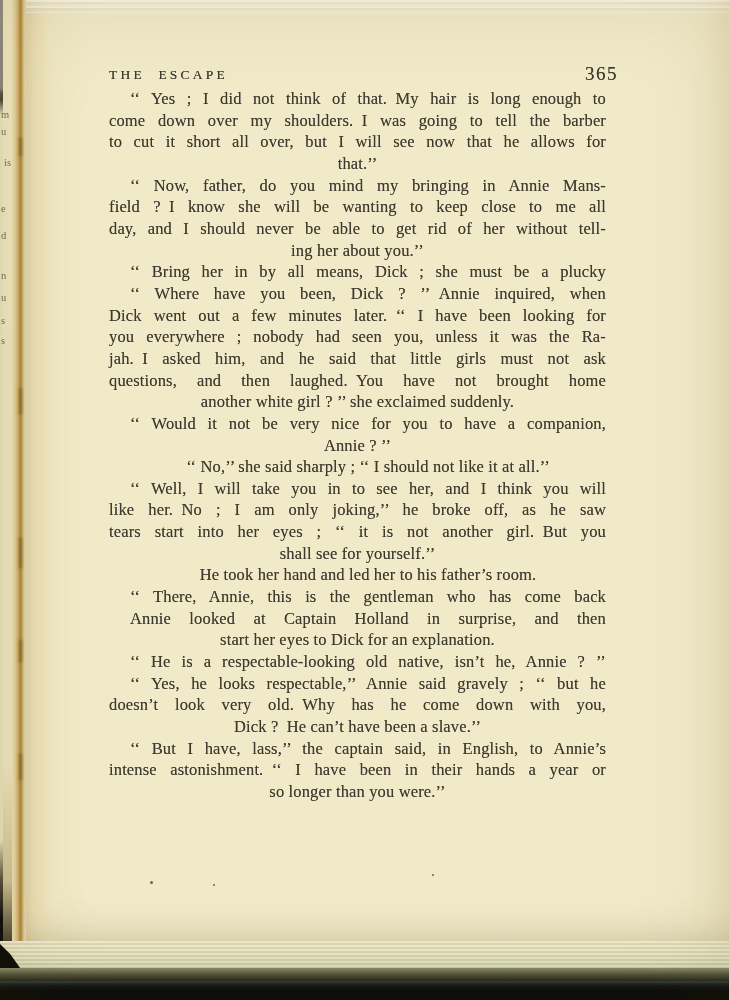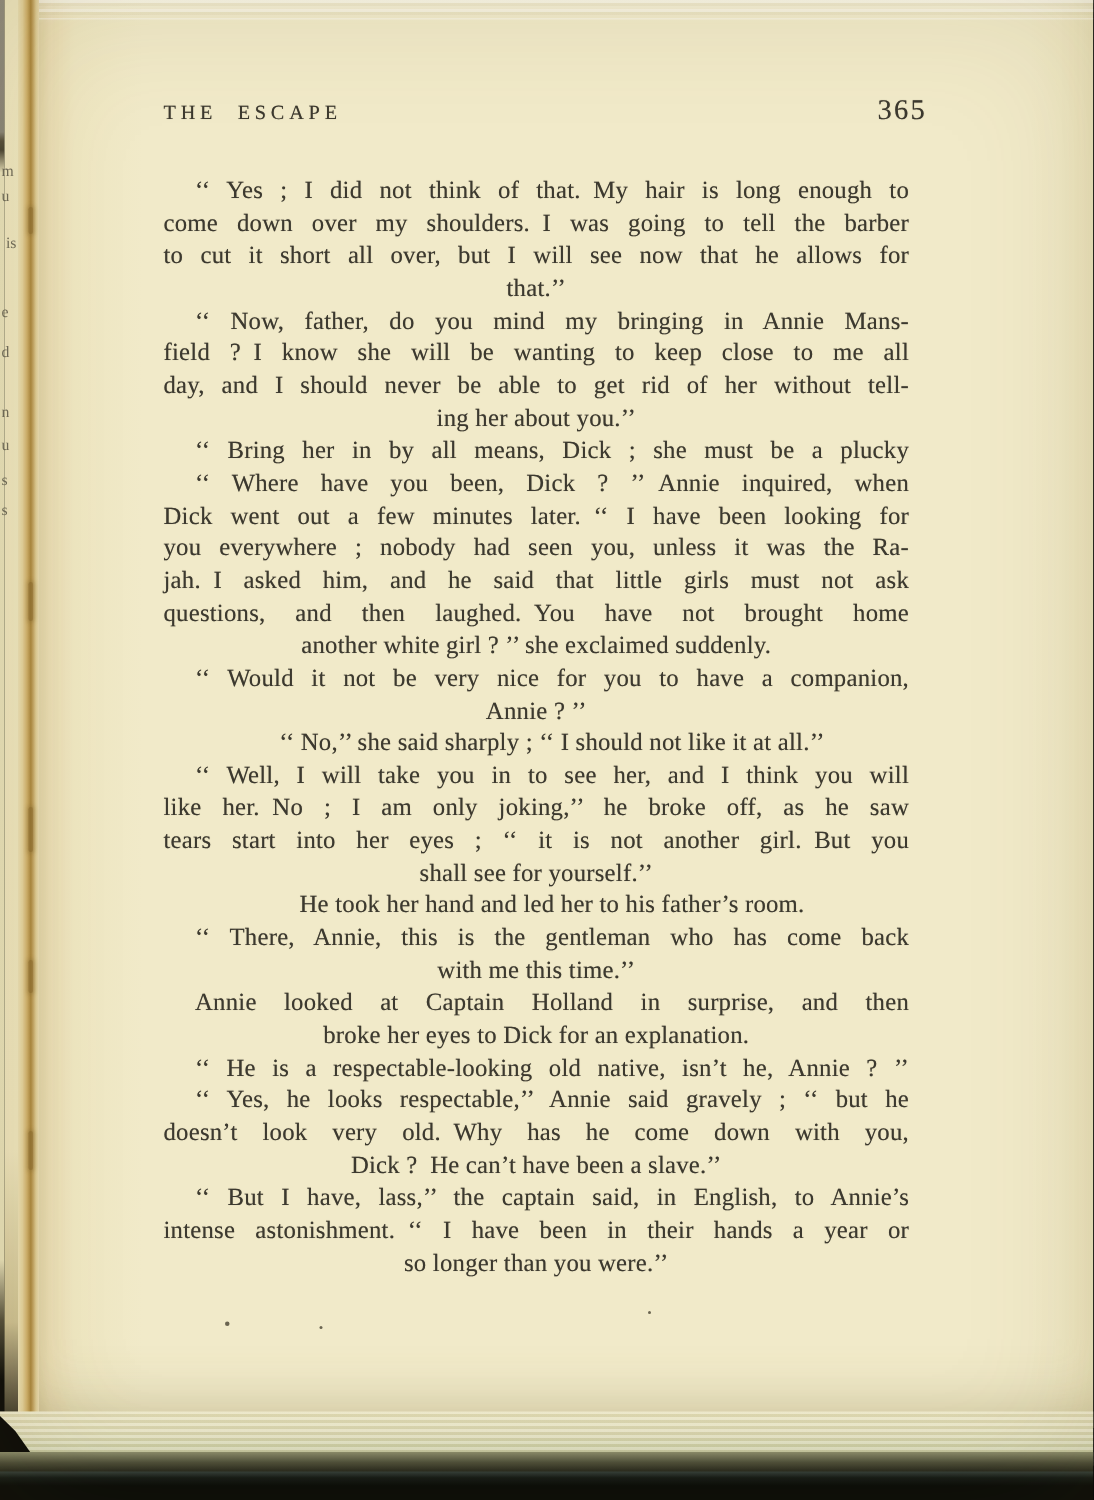--- a/index.html
+++ b/index.html
@@ -58,21 +58,21 @@
   }
   
   .header{position:absolute;left:109px;top:67px;width:497px;height:22px;color:var(--ink,#3c392f);}
   .running-title{
     display:block;font-size:13.5px;letter-spacing:3.2px;word-spacing:7px;
     text-shadow:0 0 .5px rgba(60,54,40,.6);
   }
   .folio{position:absolute;right:-12px;top:-4px;font-size:19px;letter-spacing:1.5px;text-shadow:0 0 .5px rgba(60,54,40,.6);}
   
   .text-block{
-    position:absolute;left:109px;top:116px;width:497px;color:var(--ink,#3c392f);
+    position:absolute;left:109px;top:88px;width:497px;color:var(--ink,#3c392f);
     font-size:16.5px;line-height:21.65px;letter-spacing:.15px;
     text-shadow:0 0 .45px rgba(62,56,42,.55);
   }
   .line{text-align:center;}
   .line.just{text-align:justify;text-align-last:justify;text-justify:inter-word;}
   .line.indent{text-indent:21px;}
   .speck{position:absolute;border-radius:50%;background:#6a6450;}
   .vignette{position:absolute;inset:0;box-shadow:inset 0 0 90px rgba(96,76,26,.14);pointer-events:none;}
 </style>
 </head>
@@ -128,23 +128,22 @@
       <div class="line">another white girl ? ’’ she exclaimed suddenly.</div>
       <div class="line just indent">‘‘ Would it not be very nice for you to have a companion,</div>
       <div class="line">Annie ? ’’</div>
       <div class="line indent">‘‘ No,’’ she said sharply ; ‘‘ I should not like it at all.’’</div>
       <div class="line just indent">‘‘ Well, I will take you in to see her, and I think you will</div>
       <div class="line just">like her. No ; I am only joking,’’ he broke off, as he saw</div>
       <div class="line just">tears start into her eyes ; ‘‘ it is not another girl. But you</div>
       <div class="line">shall see for yourself.’’</div>
       <div class="line indent">He took her hand and led her to his father’s room.</div>
       <div class="line just indent">‘‘ There, Annie, this is the gentleman who has come back</div>
-      <div class="line">with me this time.’’</div>
       <div class="line just indent">Annie looked at Captain Holland in surprise, and then</div>
-      <div class="line">broke her eyes to Dick for an explanation.</div>
+      <div class="line">start her eyes to Dick for an explanation.</div>
       <div class="line just indent">‘‘ He is a respectable-looking old native, isn’t he, Annie ? ’’</div>
       <div class="line just indent">‘‘ Yes, he looks respectable,’’ Annie said gravely ; ‘‘ but he</div>
       <div class="line just">doesn’t look very old. Why has he come down with you,</div>
       <div class="line">Dick ? He can’t have been a slave.’’</div>
       <div class="line just indent">‘‘ But I have, lass,’’ the captain said, in English, to Annie’s</div>
       <div class="line just">intense astonishment. ‘‘ I have been in their hands a year or</div>
       <div class="line">so longer than you were.’’</div>
     </div>
 
   <div id="speck-host">

